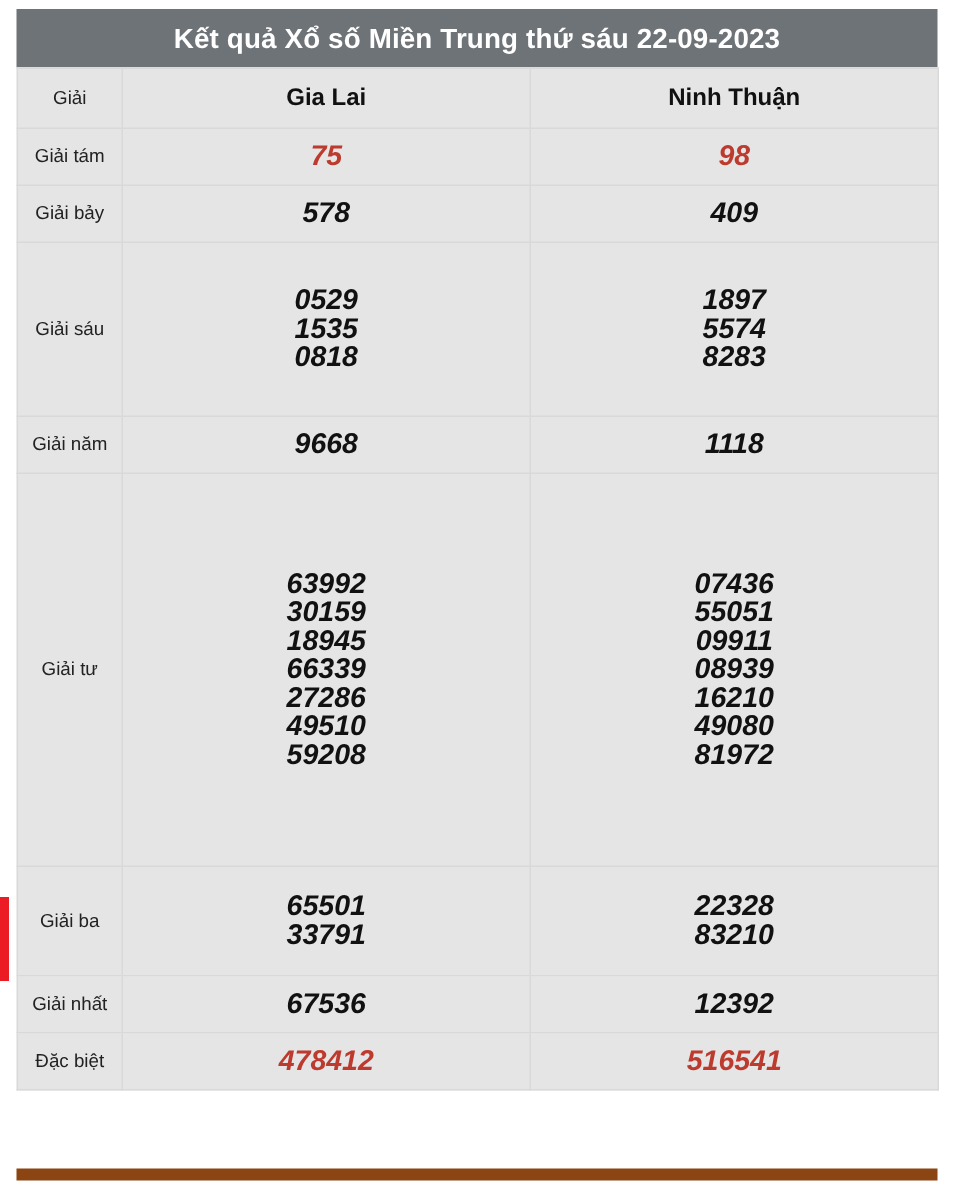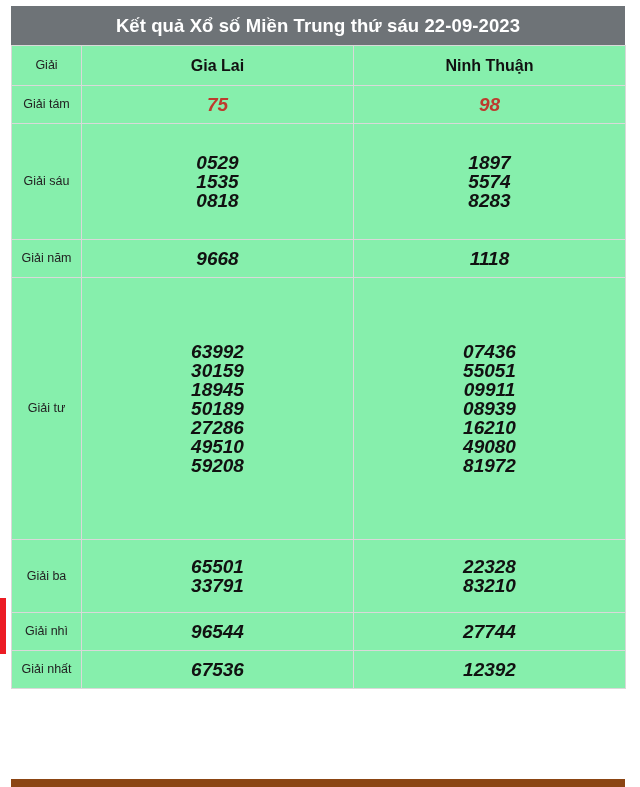--- a/index.html
+++ b/index.html
@@ -59,21 +59,21 @@
     width: 614px;
     table-layout: fixed;
     background: #ffffff;
   }
 
   table.results td {
     border: 1px solid #d9d9d9;
     padding: 0;
     vertical-align: middle;
     text-align: center;
-    background: #86efac;
+    background: #e5e5e5;
   }
 
   col.c-label { width: 70px; }
   col.c-prov  { width: 272px; }
 
   td.prize-label {
     font-size: 12.5px;
     color: #222222;
     font-weight: normal;
     line-height: 1.3;
@@ -149,20 +149,25 @@
         <tr class="row-h-header">
           <td class="prize-label">Giải</td>
           <td class="province-head">Gia Lai</td>
           <td class="province-head">Ninh Thuận</td>
         </tr>
       <tr class="row-h-single">
             <td class="prize-label">Giải tám</td>
             <td class="value-cell red">75</td>
             <td class="value-cell red">98</td>
           </tr>
+          <tr class="row-h-single">
+            <td class="prize-label">Giải bảy</td>
+            <td class="value-cell">578</td>
+            <td class="value-cell">409</td>
+          </tr>
           <tr class="row-h-six">
             <td class="prize-label">Giải sáu</td>
             <td class="value-cell">
               <div class="num-stack">
                 <span class="num">0529</span>
                 <span class="num">1535</span>
                 <span class="num">0818</span>
               </div>
             </td>
             <td class="value-cell">
@@ -178,21 +183,21 @@
             <td class="value-cell">9668</td>
             <td class="value-cell">1118</td>
           </tr>
           <tr class="row-h-four">
             <td class="prize-label">Giải tư</td>
             <td class="value-cell">
               <div class="num-stack">
                 <span class="num">63992</span>
                 <span class="num">30159</span>
                 <span class="num">18945</span>
-                <span class="num">50189</span>
+                <span class="num">66339</span>
                 <span class="num">27286</span>
                 <span class="num">49510</span>
                 <span class="num">59208</span>
               </div>
             </td>
             <td class="value-cell">
               <div class="num-stack">
                 <span class="num">07436</span>
                 <span class="num">55051</span>
                 <span class="num">09911</span>
@@ -212,29 +217,29 @@
               </div>
             </td>
             <td class="value-cell">
               <div class="num-stack">
                 <span class="num">22328</span>
                 <span class="num">83210</span>
               </div>
             </td>
           </tr>
           <tr class="row-h-single">
-            <td class="prize-label">Giải nhì</td>
-            <td class="value-cell">96544</td>
-            <td class="value-cell">27744</td>
-          </tr>
-          <tr class="row-h-single">
             <td class="prize-label">Giải nhất</td>
             <td class="value-cell">67536</td>
             <td class="value-cell">12392</td>
           </tr>
+          <tr class="row-h-single">
+            <td class="prize-label">Đặc biệt</td>
+            <td class="value-cell special">478412</td>
+            <td class="value-cell special">516541</td>
+          </tr>
         </tbody>
     </table>
 
   </div>
 
   <div class="bottom-bar"></div>
 
 </div>
 
 </body></html>

